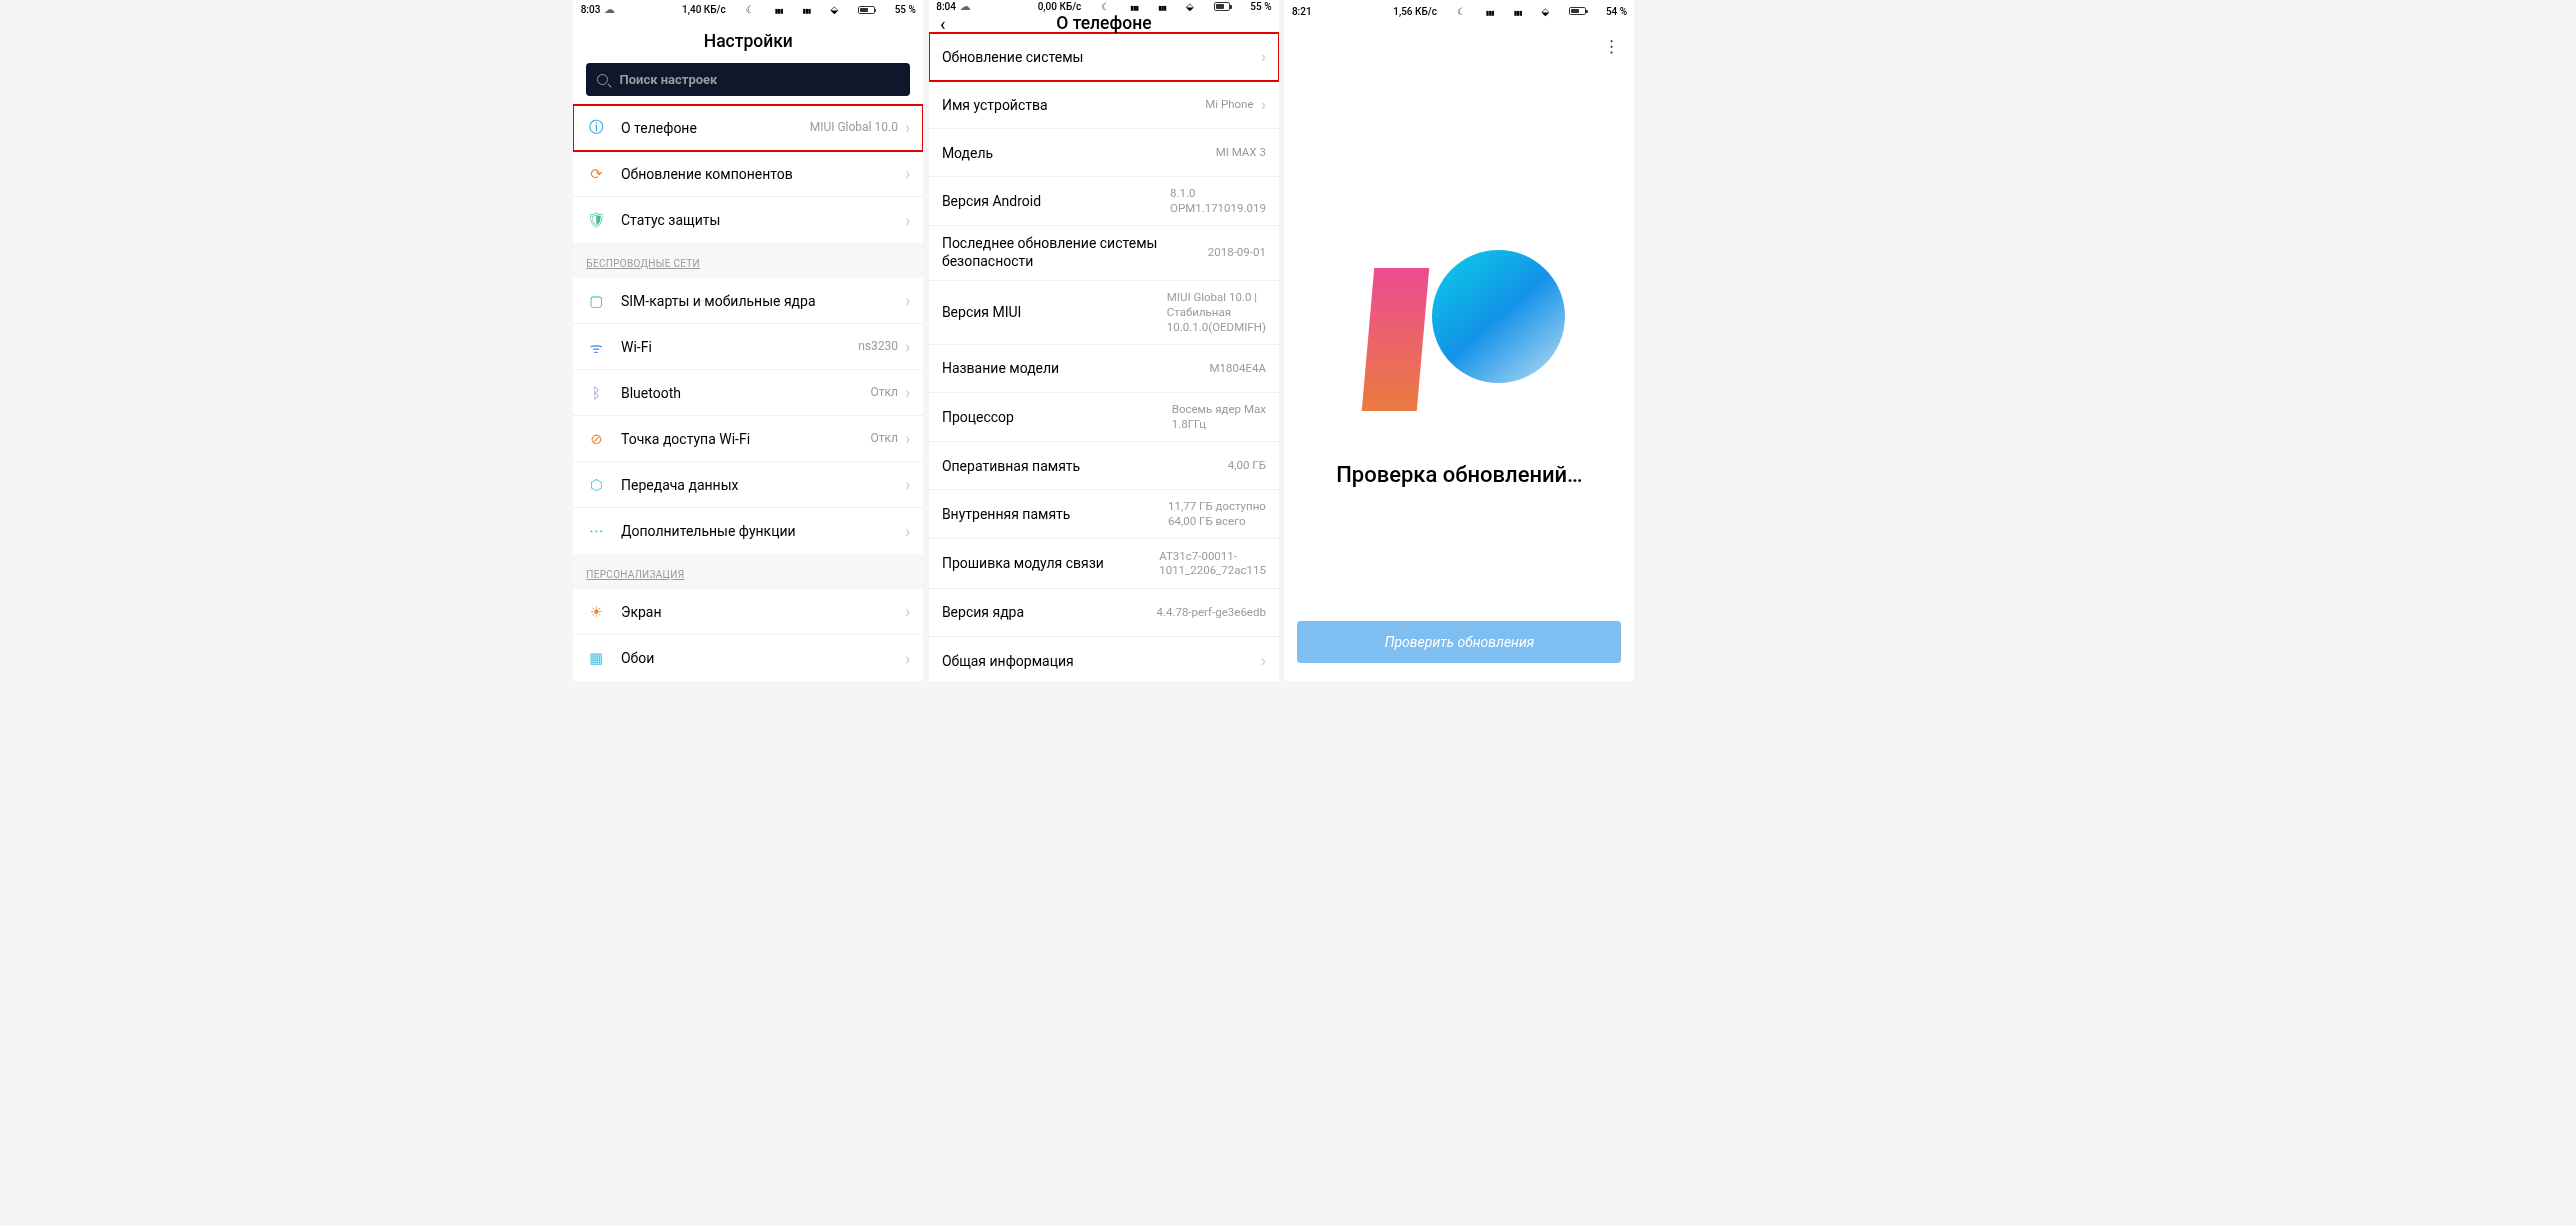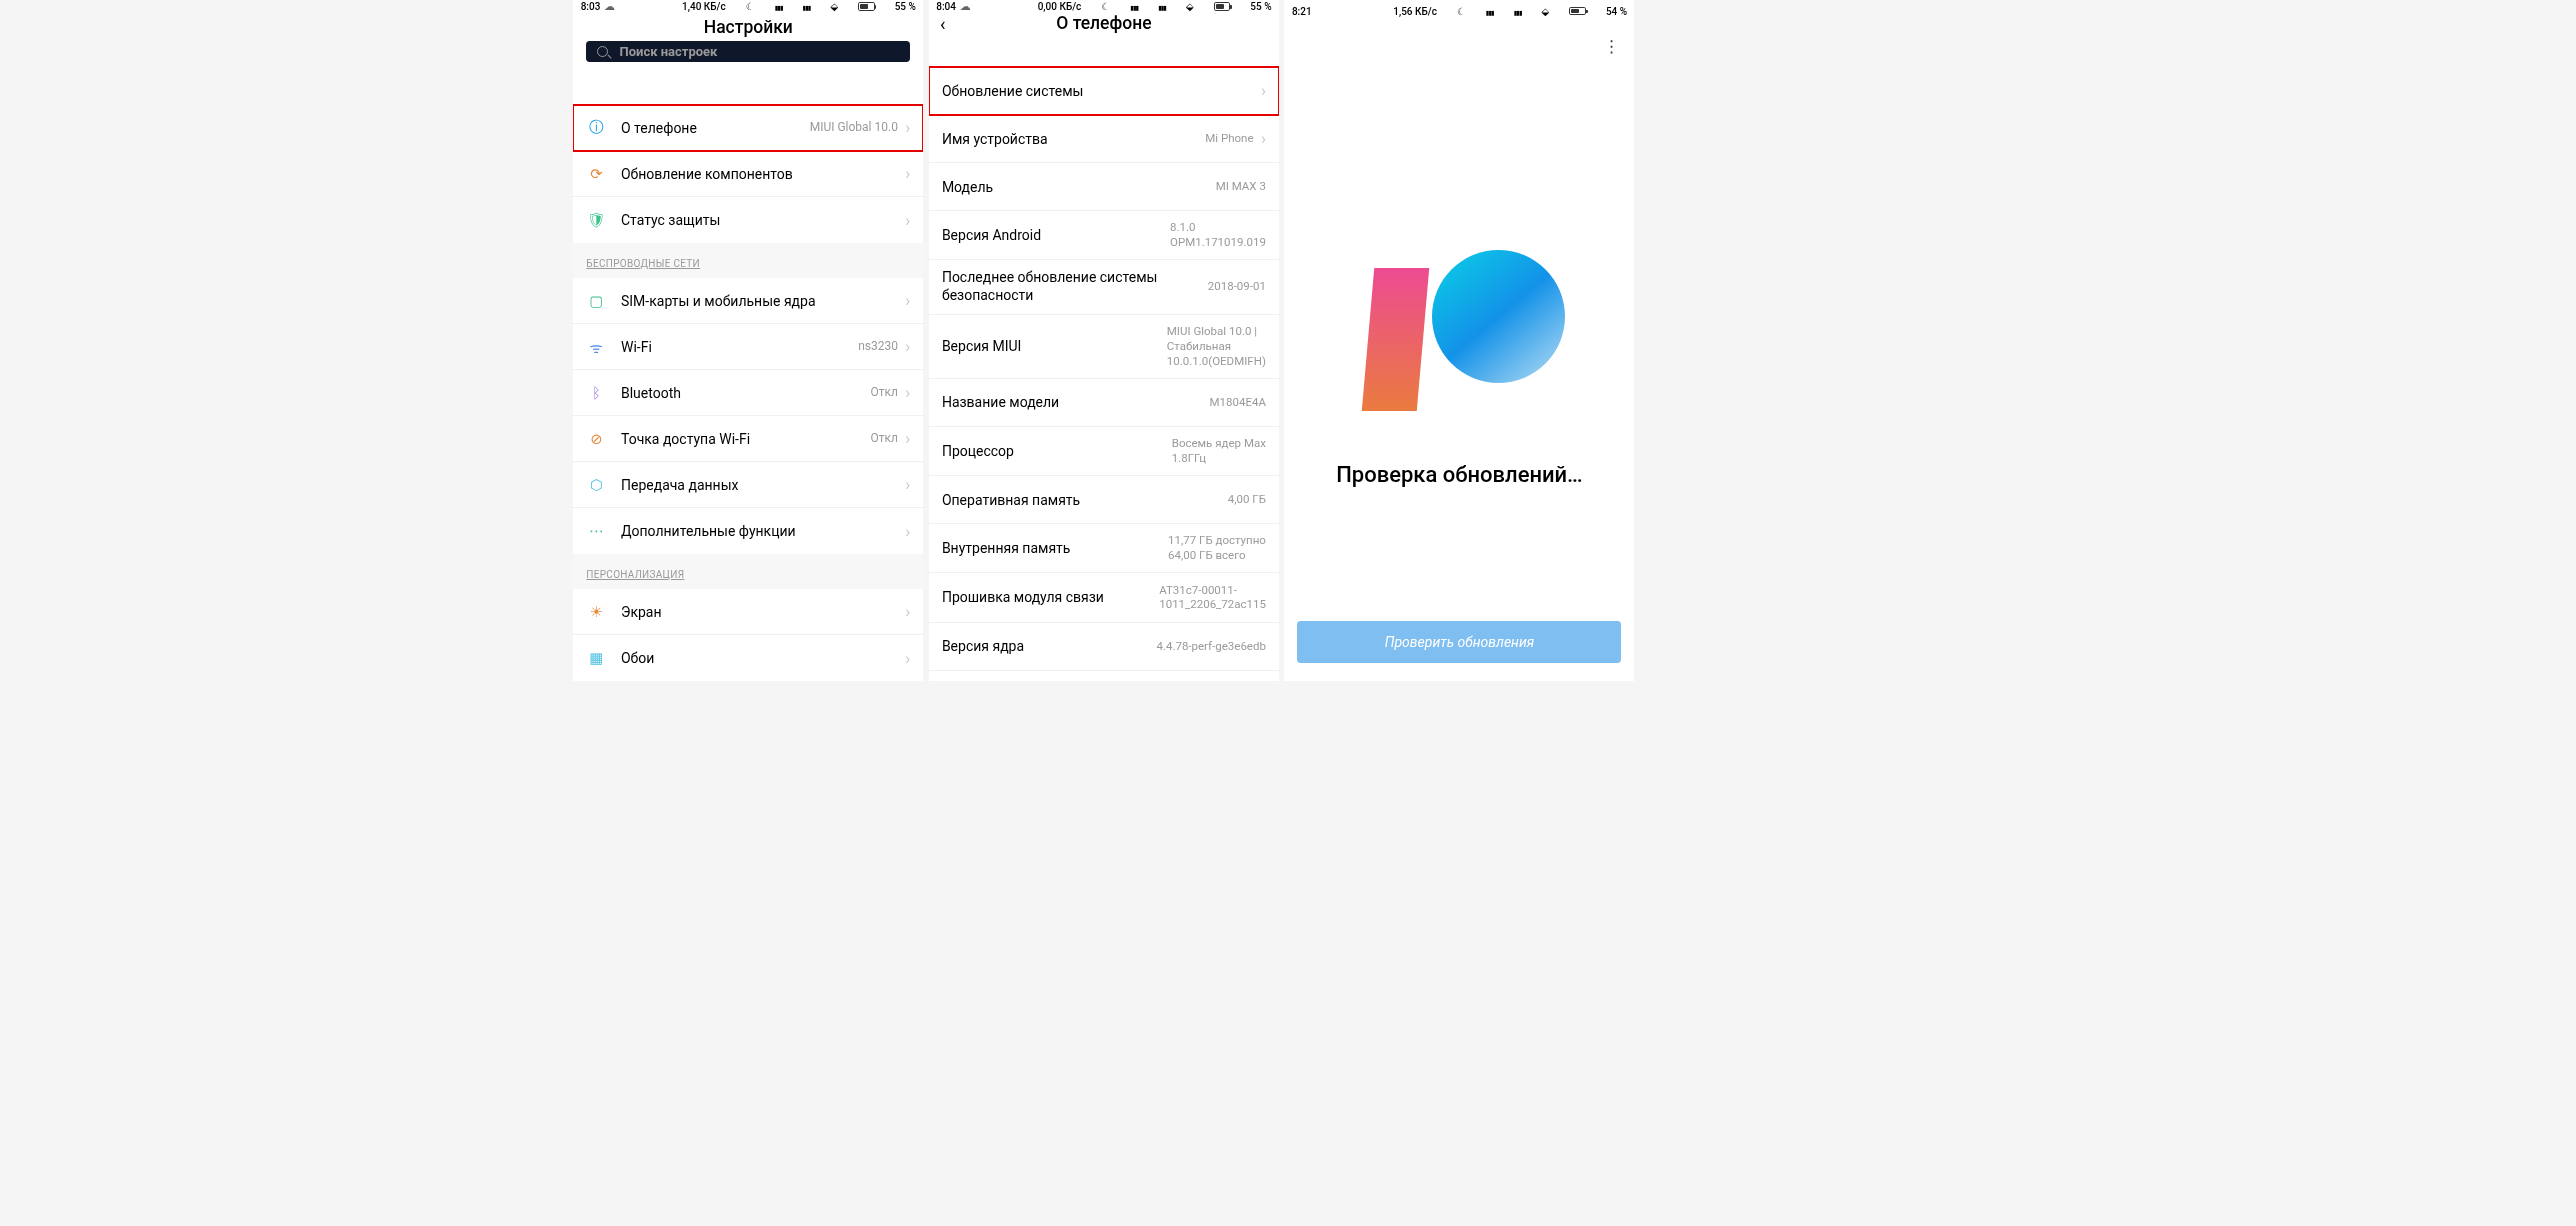--- a/index.html
+++ b/index.html
@@ -133,21 +133,20 @@
     font-size: 10px;
     color: #9a9a9a;
     background: #f7f7f7;
     letter-spacing: 0.3px;
     text-decoration: underline;
   }
 
   .highlight-red {
     outline: 2.8px solid #e60000;
     outline-offset: -1.8px;
-    margin-top: 34px;
   }
 
   
   .row .two-line { font-size: 14px; line-height: 1.25; }
 
   
   .row.noicon .label { margin-left: 0; }
   .row.noicon { padding: 9.2px 13px; min-height: 48px; }
   .row.noicon .value { font-size: 11.5px; }
 

